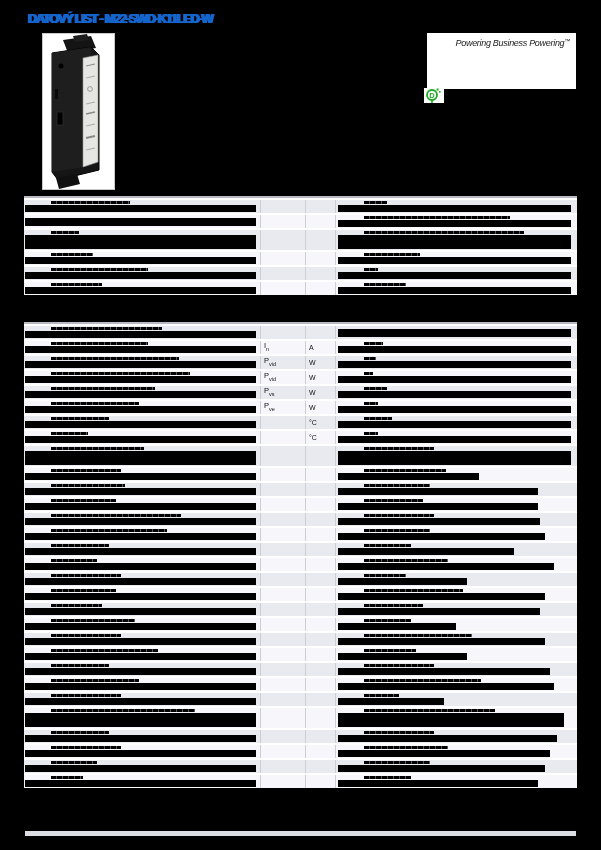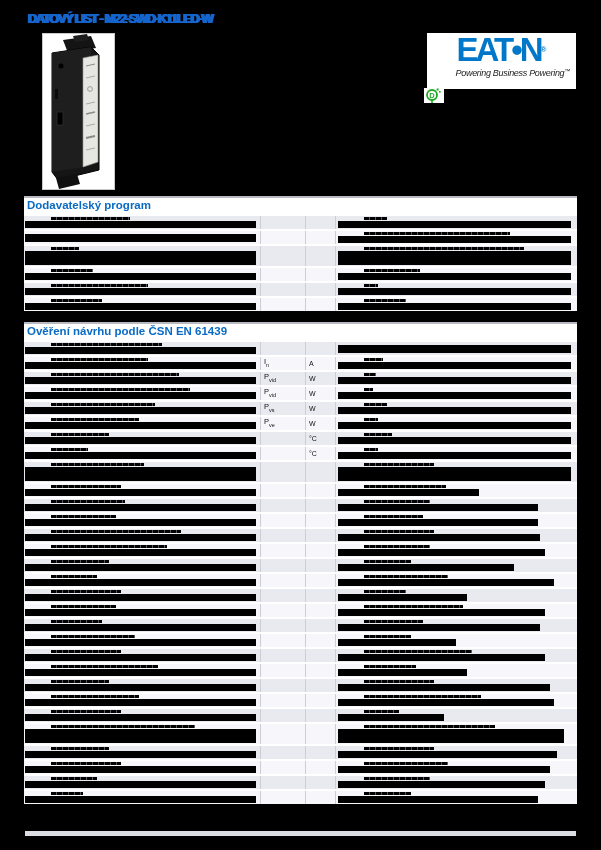--- a/index.html
+++ b/index.html
@@ -93,36 +93,34 @@
 
     <circle cx="18" cy="32" r="2.5" fill="#000"></circle>
     <rect x="14" y="78" width="6" height="13" fill="#000" stroke="#2e2e2e" stroke-width="0.8"></rect>
     <rect x="12" y="55" width="3" height="10" fill="#0a0a0a"></rect>
 
     <polygon points="13,144 34,140 37,150 16,155" fill="#101010"></polygon>
   </svg>
 </div>
 
 <div class="logo-box">
-  <div class="logo-brand"><span>EAT•N</span><span class="logo-reg">®</span></div>
   <div class="logo-tagline"><span>Powering Business Powering</span><span class="logo-tm">™</span></div>
 </div>
 
 <div class="green-badge">
   <svg width="18" height="15" viewBox="0 0 18 15">
     <circle cx="8" cy="7" r="5" fill="none" stroke="#1fa824" stroke-width="1.8"></circle>
     <text x="8" y="9.6" font-size="7.5" font-weight="bold" fill="#1fa824" text-anchor="middle" font-family="Liberation Sans, sans-serif">D</text>
     <line x1="8" y1="12" x2="8" y2="15" stroke="#1fa824" stroke-width="1.6"></line>
     <rect x="12.6" y="0.5" width="2" height="2" fill="#1fa824"></rect>
     <rect x="15" y="3" width="1.6" height="1.6" fill="#1fa824"></rect>
   </svg>
 </div>
 
 <div class="spec-table" id="table1">
-  <div class="thead">Dodavatelský program</div>
   <div class="rows">
       <div class="trow" style="height: 15px;">
         <div class="cell c-label">
           <div class="pre" style="width: 34%;"></div>
           <div class="bar" style="width: 99%;"></div>
         </div>
         <div class="cell c-sym"></div>
         <div class="cell c-unit"></div>
         <div class="cell c-val">
           <div class="pre" style="width: 10%;"></div>
@@ -185,21 +183,20 @@
         <div class="cell c-unit"></div>
         <div class="cell c-val">
           <div class="pre" style="width: 18%;"></div>
           <div class="bar" style="width: 99%;"></div>
         </div>
       </div>
     </div>
 </div>
 
 <div class="spec-table" id="table2">
-  <div class="thead">Ověření návrhu podle ČSN EN 61439</div>
   <div class="rows">
       <div class="trow" style="height: 15px;">
         <div class="cell c-label">
           <div class="pre" style="width: 48%;"></div>
           <div class="bar" style="width: 99%;"></div>
         </div>
         <div class="cell c-sym"></div>
         <div class="cell c-unit"></div>
         <div class="cell c-val">
           <div class="bar" style="width: 99%;"></div>

